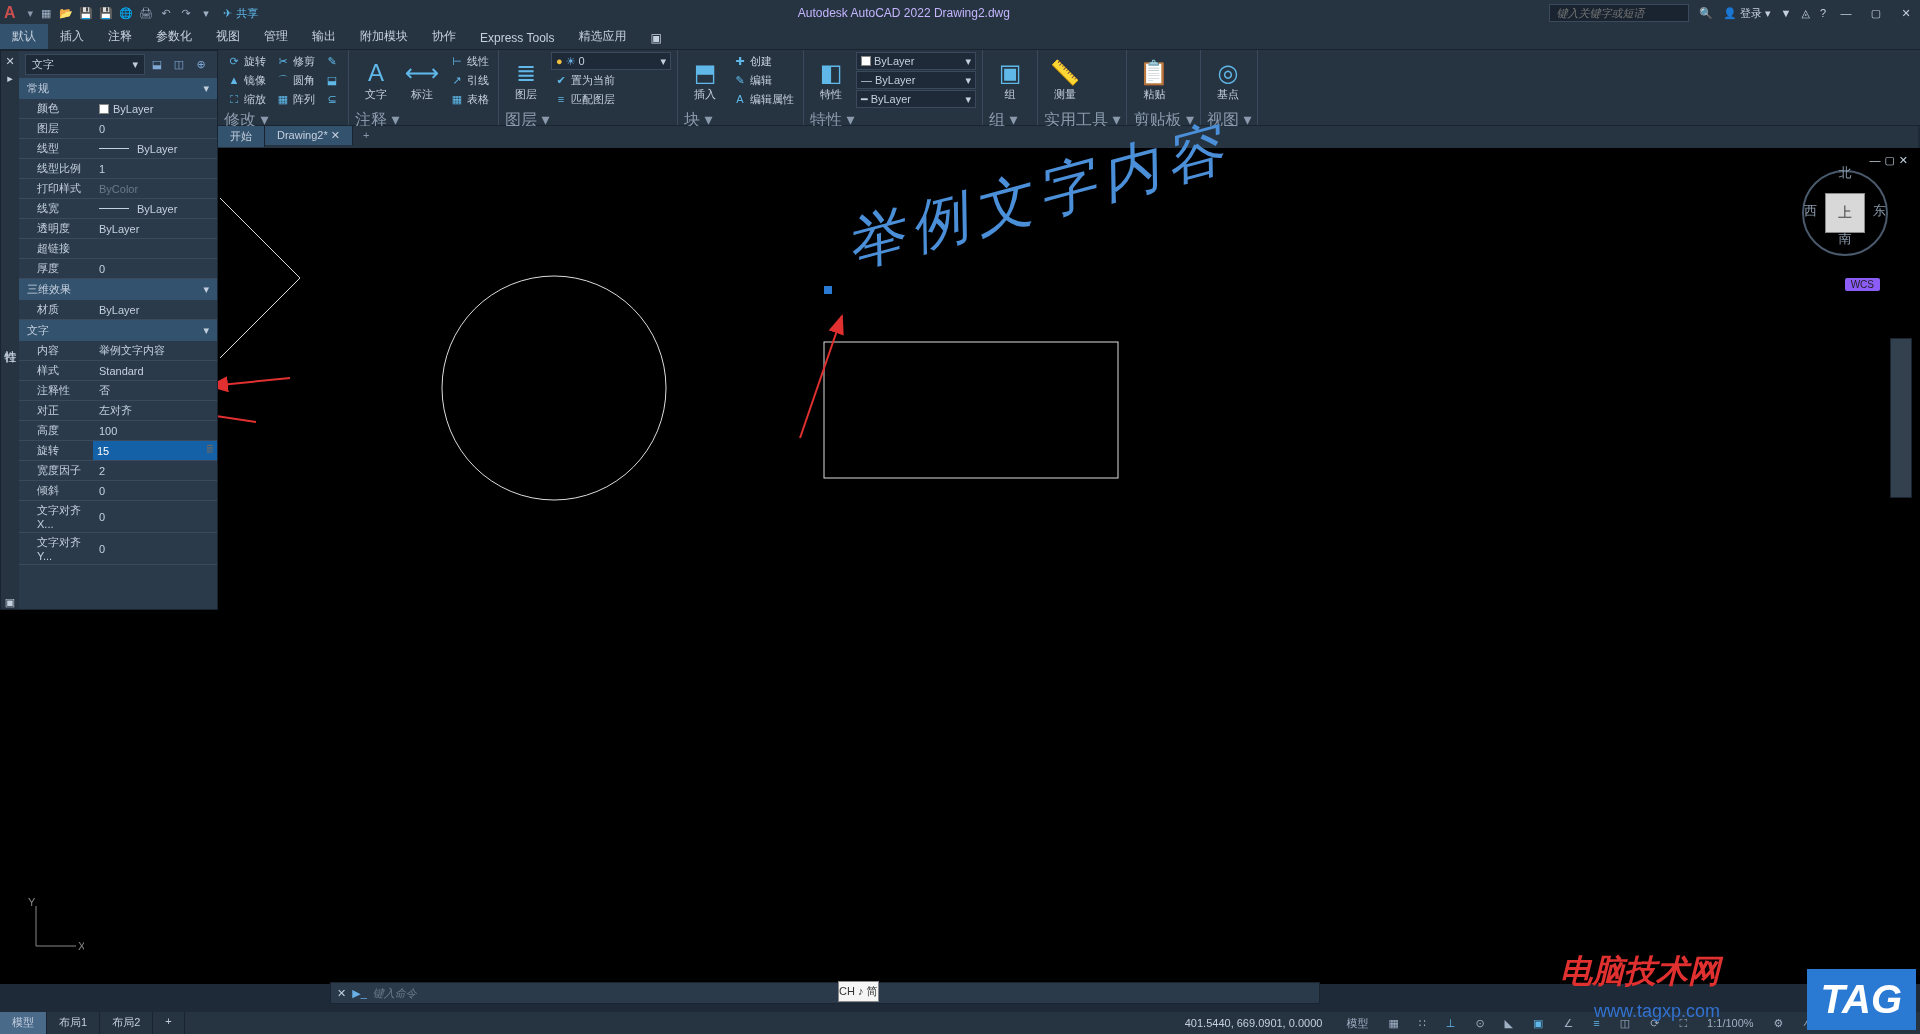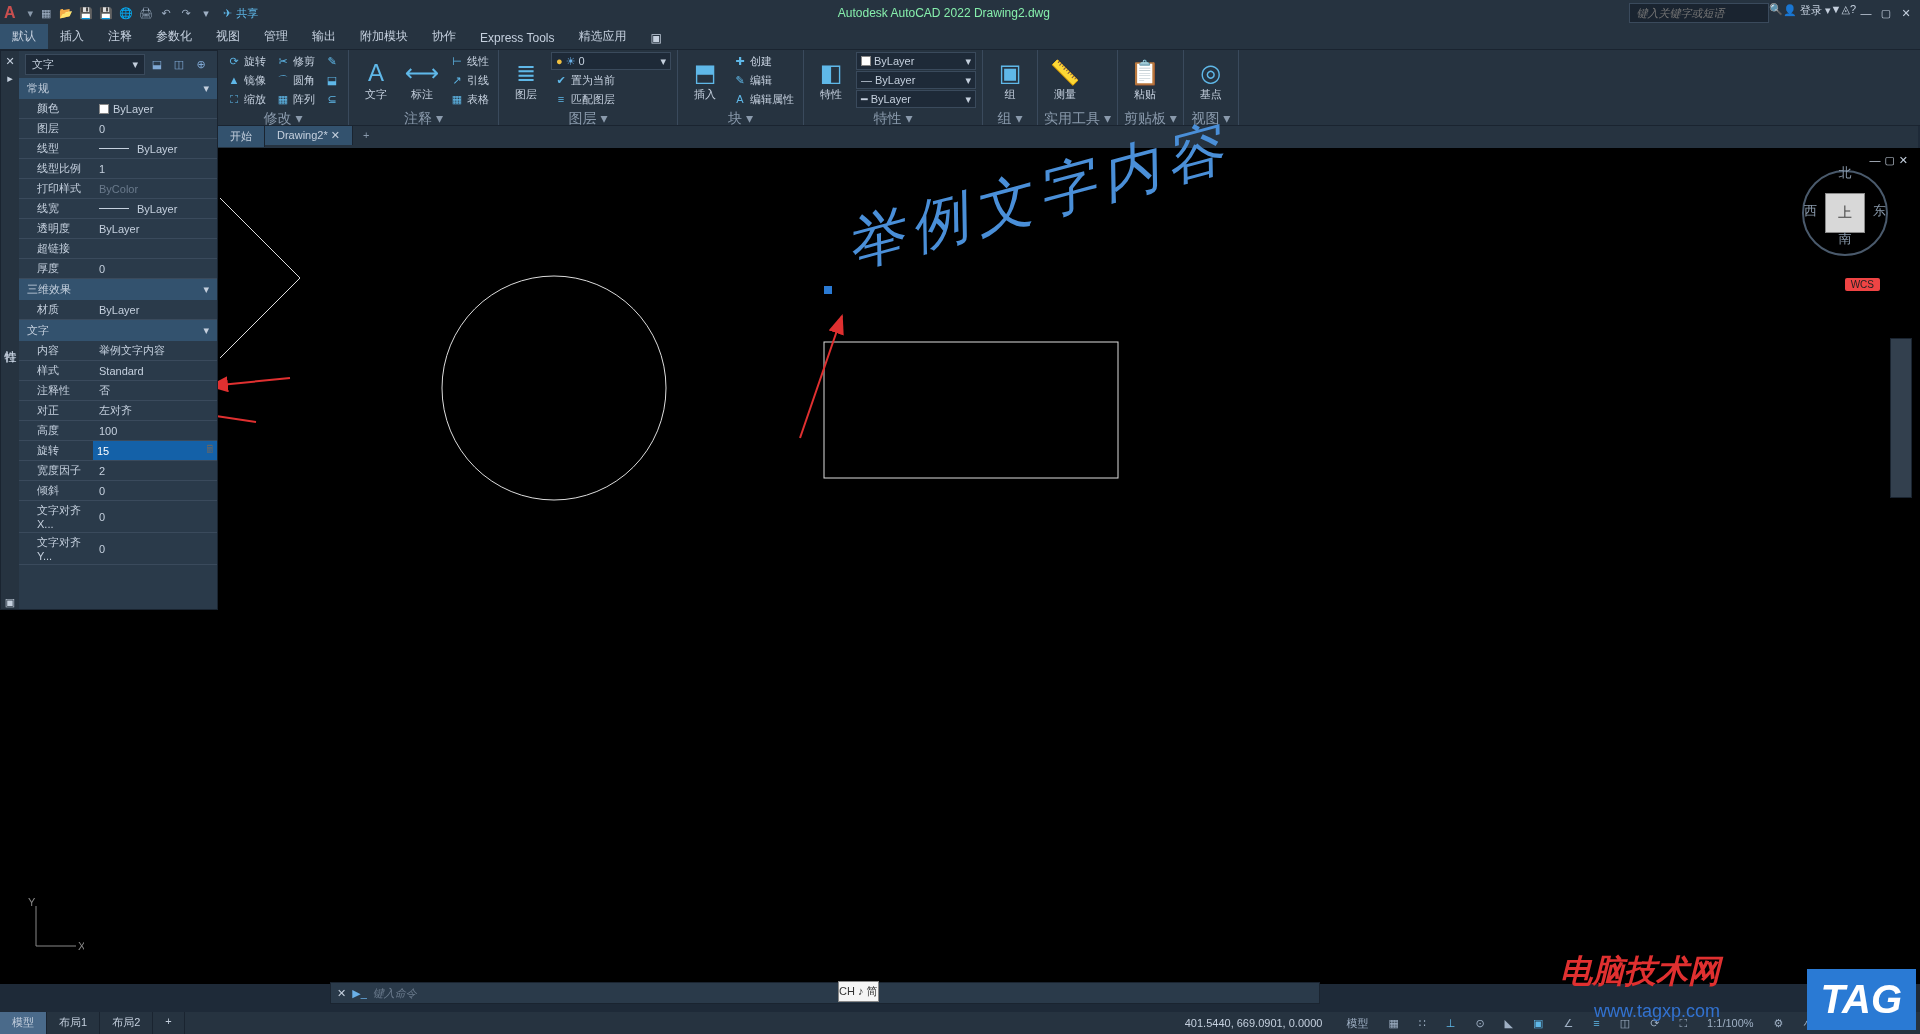--- a/index.html
+++ b/index.html
@@ -4,36 +4,36 @@
 <style>
 * { margin: 0; padding: 0; box-sizing: border-box; font-family: "Microsoft YaHei", Arial, sans-serif; }
 body { background: #1e2a38; color: #c5d0de; font-size: 11px; overflow: hidden; width: 1920px; height: 1034px; position: relative; }
 
 
 .titlebar { height: 26px; background: #263340; display: flex; align-items: center; padding: 0 4px; }
 .titlebar .logo { color: #c94f4f; font-weight: bold; font-size: 16px; margin-right: 8px; }
 .titlebar .qat { display: flex; gap: 2px; }
 .titlebar .qat-btn { width: 18px; height: 18px; display: flex; align-items: center; justify-content: center; color: #9fb0c4; }
 .titlebar .share { color: #5fb8e8; margin-left: 8px; display: flex; align-items: center; gap: 4px; }
-.titlebar .title { flex: 1; text-align: center; color: #86efac; font-size: 12px; }
+.titlebar .title { flex: 1; text-align: center; color: #c4b5fd; font-size: 12px; }
 .titlebar .search { background: #1a2430; border: 1px solid #3a4a5c; padding: 2px 6px; width: 140px; color: #6a7a8c; font-size: 11px; font-style: italic; }
-.titlebar .right { display: flex; }
+.titlebar .right { display: flex; align-items: center; gap: 10px; }
 .titlebar .login { color: #c5d0de; }
 .titlebar .winbtn { width: 20px; height: 20px; display: flex; align-items: center; justify-content: center; color: #c5d0de; }
 
 
 .menutabs { height: 24px; background: #263340; display: flex; align-items: flex-end; border-bottom: 1px solid #1a2430; }
 .menutab { padding: 4px 12px; color: #c5d0de; font-size: 12px; }
 .menutab.active { background: #33526e; }
 
 
 .ribbon { height: 76px; background: #263340; display: flex; border-bottom: 1px solid #1a2430; }
 .ribbon-panel { border-right: 1px solid #3a4a5c; padding: 2px 6px; display: flex; flex-direction: column; }
 .ribbon-panel .panel-content { flex: 1; display: flex; align-items: center; gap: 4px; }
-.ribbon-panel .panel-label { text-align: center; font-size: 14px; color: #8a9aac; padding-top: 2px; }
+.ribbon-panel .panel-label { text-align: left; font-size: 16px; color: #8a9aac; padding-top: 2px; }
 .ribbon-btn-big { display: flex; flex-direction: column; align-items: center; justify-content: center; width: 42px; height: 56px; color: #c5d0de; }
 .ribbon-btn-big .icon { font-size: 24px; color: #5fb8e8; }
 .ribbon-btn-sm { display: flex; align-items: center; gap: 3px; height: 18px; padding: 0 3px; color: #c5d0de; font-size: 11px; }
 .ribbon-btn-sm .icon { width: 14px; height: 14px; display: inline-flex; align-items: center; justify-content: center; color: #5fb8e8; }
 .ribbon-col { display: flex; flex-direction: column; gap: 1px; }
 .layer-row { display: flex; align-items: center; gap: 3px; background: #1e2a38; border: 1px solid #3a4a5c; padding: 1px 4px; width: 120px; height: 18px; }
 
 
 .props-panel { position: absolute; left: 0; top: 126px; width: 218px; height: 480px; background: #2a3a4a; border: 1px solid #1a2430; display: flex; }
 .props-sidebar { width: 18px; background: #263340; display: flex; flex-direction: column; align-items: center; padding-top: 4px; gap: 4px; }
@@ -53,21 +53,21 @@
 
 .filetabs { position: absolute; left: 218px; top: 126px; right: 2px; height: 22px; background: #263340; display: flex; align-items: flex-start; }
 .filetab { padding: 3px 12px; background: #33526e; border-right: 1px solid #1a2430; }
 .filetab-add { padding: 3px 10px; color: #8a9aac; }
 
 
 .canvas { position: absolute; left: 0; top: 148px; right: 0; bottom: 50px; background: #000; }
 .viewcube { position: absolute; right: 30px; top: 10px; width: 90px; height: 110px; display: flex; flex-direction: column; align-items: center; justify-content: center; color: #6a7a8c; }
 .viewcube .cube { width: 40px; height: 40px; background: #d8d8d8; display: flex; align-items: center; justify-content: center; color: #444; font-size: 14px; border: 1px solid #888; }
 .viewcube .dir { font-size: 13px; color: #8a9aac; position: absolute; }
-.wcs-badge { position: absolute; right: 40px; top: 130px; background: #ef4444; color: #222; padding: 1px 6px; font-size: 10px; border-radius: 2px; }
+.wcs-badge { position: absolute; right: 40px; top: 130px; background: #8b5cf6; color: #222; padding: 1px 6px; font-size: 10px; border-radius: 2px; }
 .minmax { position: absolute; right: 12px; top: 6px; display: flex; gap: 4px; color: #c5d0de; }
 .navbar { position: absolute; right: 8px; top: 190px; width: 22px; height: 160px; background: #33404e; border: 1px solid #1a2430; }
 .ucs { position: absolute; left: 24px; bottom: 24px; color: #888; font-size: 11px; }
 
 
 .canvas-text { position: absolute; left: 840px; top: 10px; color: #4a8fd8; font-size: 58px; font-style: italic; font-family: "SimSun", serif; transform: rotate(-15deg); white-space: nowrap; letter-spacing: 8px; }
 .grip { position: absolute; width: 8px; height: 8px; background: #2a7ad4; }
 
 
 .cmdline { position: absolute; left: 330px; bottom: 30px; right: 600px; height: 22px; background: #2a3a4a; border: 1px solid #1a2430; display: flex; align-items: center; padding: 0 6px; gap: 6px; }

